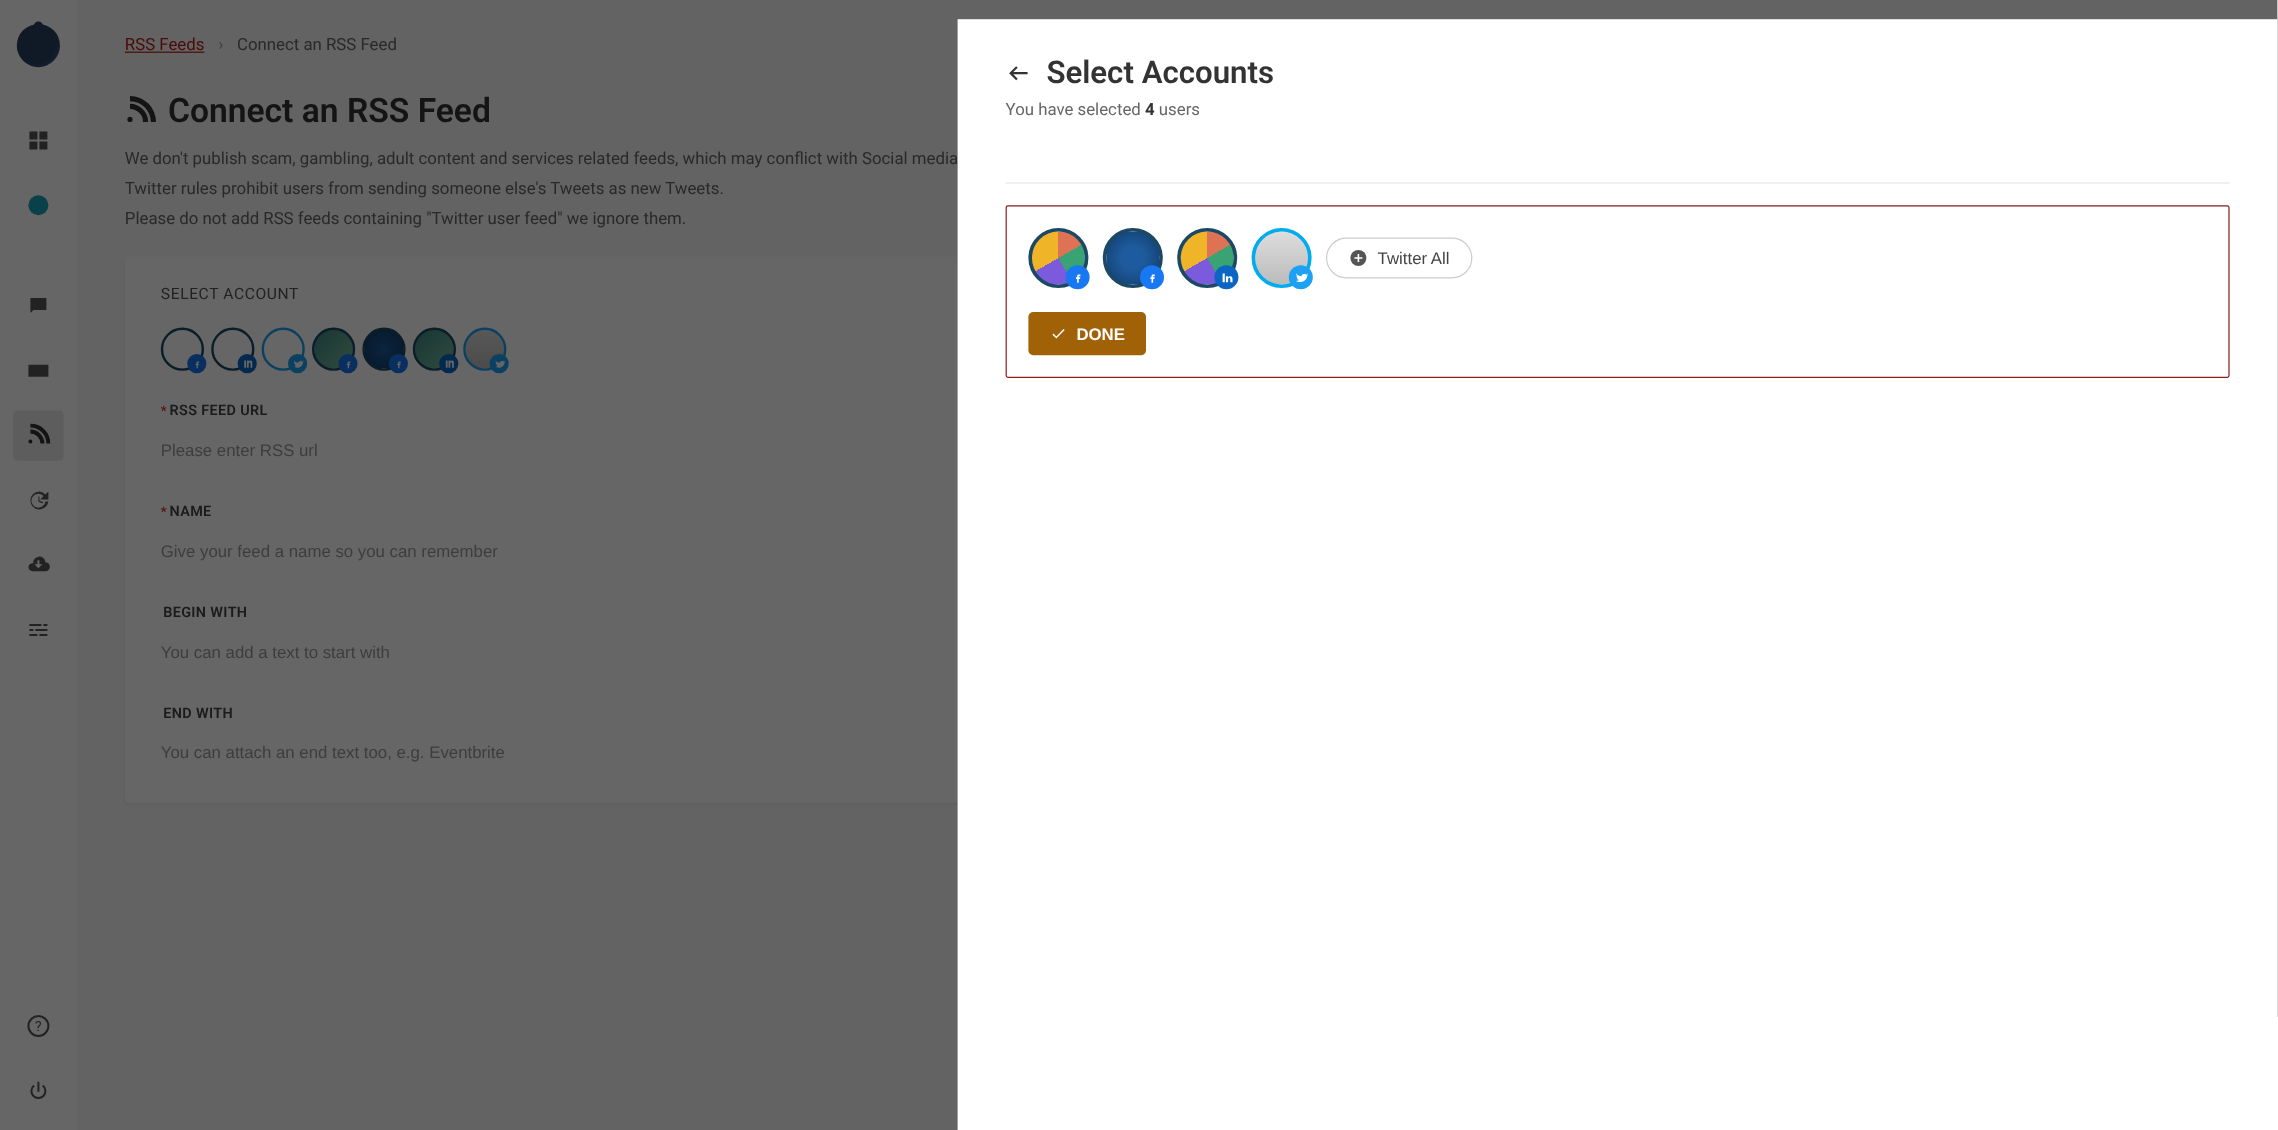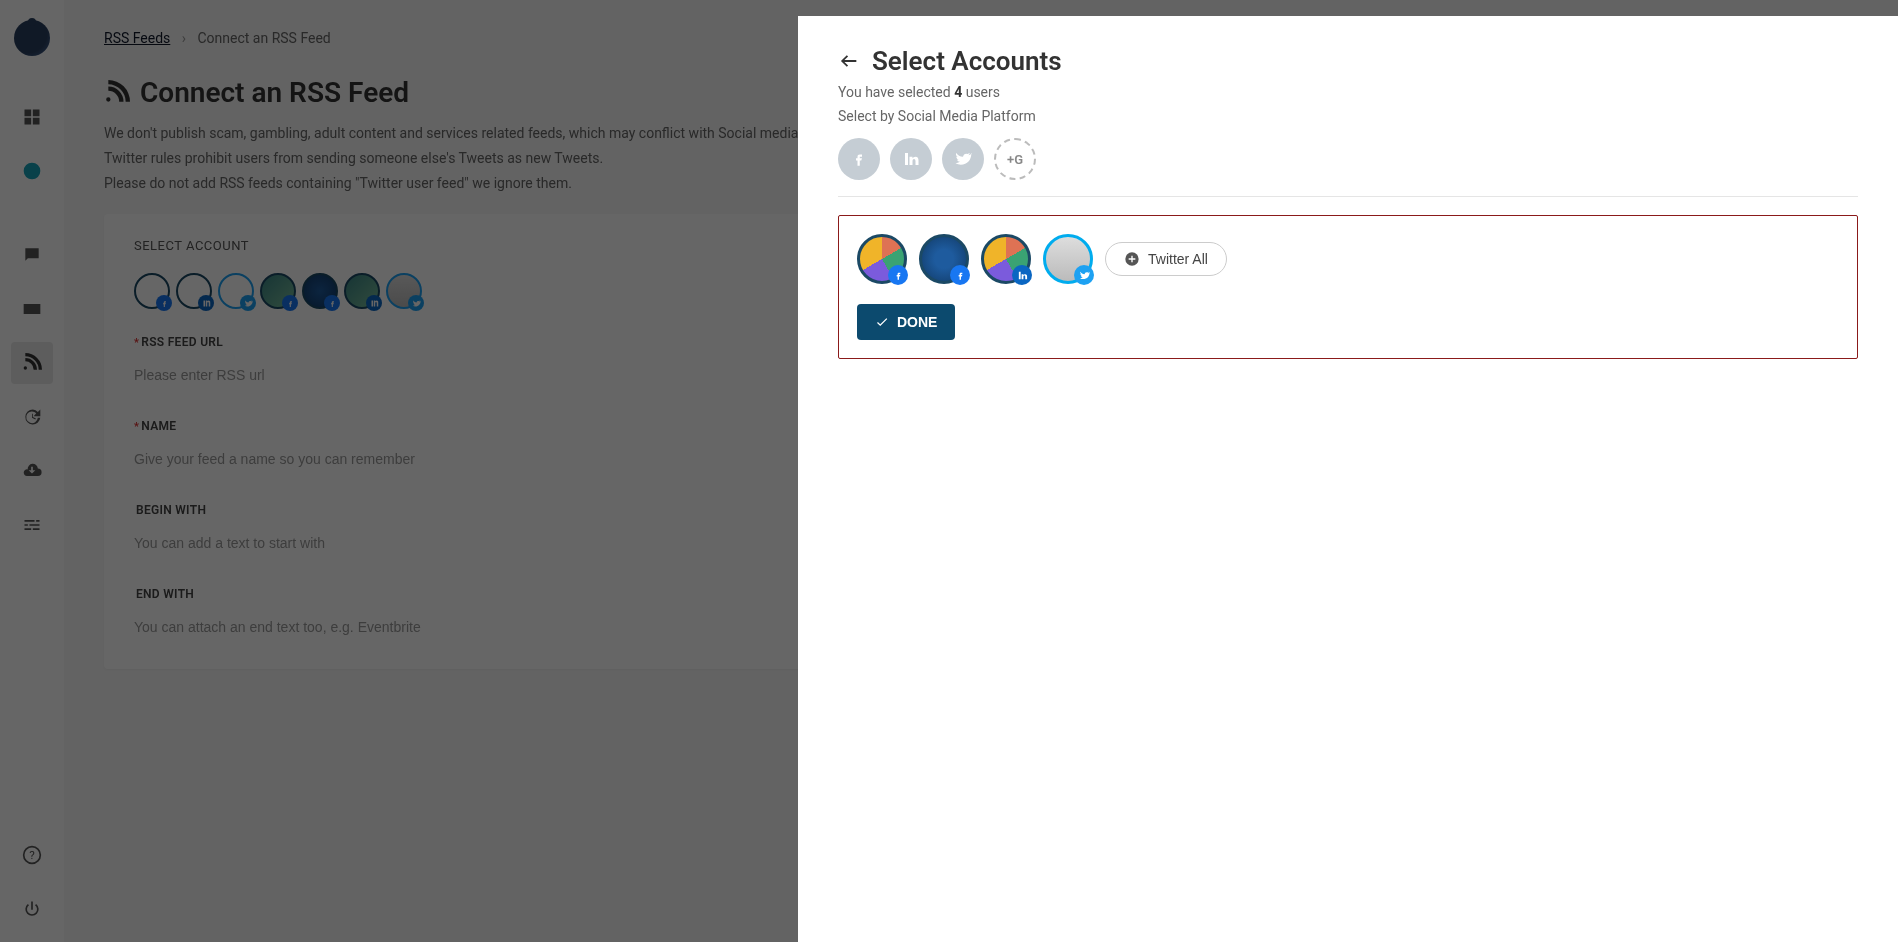--- a/index.html
+++ b/index.html
@@ -64,21 +64,21 @@
   right: 0;
   bottom: 0;
   background: #f7f7f7;
   padding: 30px 40px;
 }
 .breadcrumb {
   font-size: 14px;
   color: #666;
   margin-bottom: 30px;
 }
-.breadcrumb a { color: #0f172a; text-decoration: underline; text-align: center; }
+.breadcrumb a { color: #b91c1c; text-decoration: underline; text-align: center; }
 .breadcrumb .sep { margin: 0 8px; color:#999;}
 .page-title {
   font-size: 28px;
   font-weight: 600;
   color: #333;
   display: flex;
   align-items: center;
   gap: 10px;
   margin-bottom: 14px;
 }
@@ -190,21 +190,21 @@
 }
 .panel-back svg{width:22px;height:22px;fill:#333;}
 .panel-title {
   font-size: 26px;
   font-weight: 600;
   color: #333;
 }
 .panel-sub {
   font-size: 14px;
   color: #666;
-  margin-bottom: 8px;
+  margin-bottom: 36px;
 }
 .panel-sub b { font-weight:700; color:#333;}
 
 .selectors {
   display: flex;
   gap: 40px;
   margin-bottom: 16px;
 }
 .sel-block {
   flex:0 0 auto;
@@ -288,21 +288,21 @@
   border:1px solid #ccc;
   border-radius:22px;
   padding:8px 18px;
   display:flex;align-items:center;gap:8px;
   font-size:14px;color:#444;cursor:pointer;
   background:#fff;
 }
 .select-all svg{width:16px;height:16px;fill:#555;}
 .done-btn {
   margin-top:20px;
-  background:#0c4a6e;
+  background:#a16207;
   color:#fff;border:none;
   border-radius:4px;
   padding:10px 18px;
   font-size:14px;font-weight:600;
   display:flex;align-items:center;gap:8px;cursor:pointer;
 }
 .done-btn svg{width:14px;height:14px;fill:#fff;}
 </style>
 </head>
 <body>
@@ -468,41 +468,20 @@
     </span>
     <span class="panel-title">Select Accounts</span>
   </div>
   <div class="panel-sub">
     <span>You have selected</span>
     <b>4</b>
     <span>users</span>
   </div>
 
   <div class="selectors">
-    <div class="sel-block">
-      <div class="sel-label">Select by Social Media Platform</div>
-      <div class="sel-row">
-        <div class="plat-btn">
-            <svg viewBox="0 0 24 24">
-              <path d="M13 9h3V6h-3c-2 0-3 1-3 3v2H8v3h2v7h3v-7h2l1-3h-3V9z"></path>
-            </svg>
-          </div>
-        <div class="plat-btn">
-            <svg viewBox="0 0 24 24">
-              <path d="M4 4h4v16H4zm6 5h4v2c1-1 2-2 4-2 3 0 4 2 4 5v6h-4v-5c0-2-1-3-2-3s-2 1-2 3v5h-4z"></path>
-            </svg>
-          </div>
-        <div class="plat-btn">
-            <svg viewBox="0 0 24 24">
-              <path d="M22 6c-1 .5-2 .8-3 1 1-1 2-2 2-3-1 .6-2 1-3 1.3A5 5 0 0 0 12 9c-4 0-7-2-9-5-1 2 0 4 2 5-1 0-2-.3-2-.7 0 2 1 4 3 4.5-1 .3-2 .3-2 0 .6 2 2 3 4 3-2 1-4 2-6 2 2 1 5 2 7 2 9 0 14-7 14-14 1-1 2-2 2-3z"></path>
-            </svg>
-          </div>
-        <div class="plat-btn dashed">+G</div>
-      </div>
-    </div>
   </div>
   <div class="hr"></div>
 
   <div class="accounts-box">
     <div class="acc-row">
       <div class="acc-avatar">
           <div class="abadge fb">
             <svg viewBox="0 0 24 24">
               <path d="M13 9h3V6h-3c-2 0-3 1-3 3v2H8v3h2v7h3v-7h2l1-3h-3V9z"></path>
             </svg>

